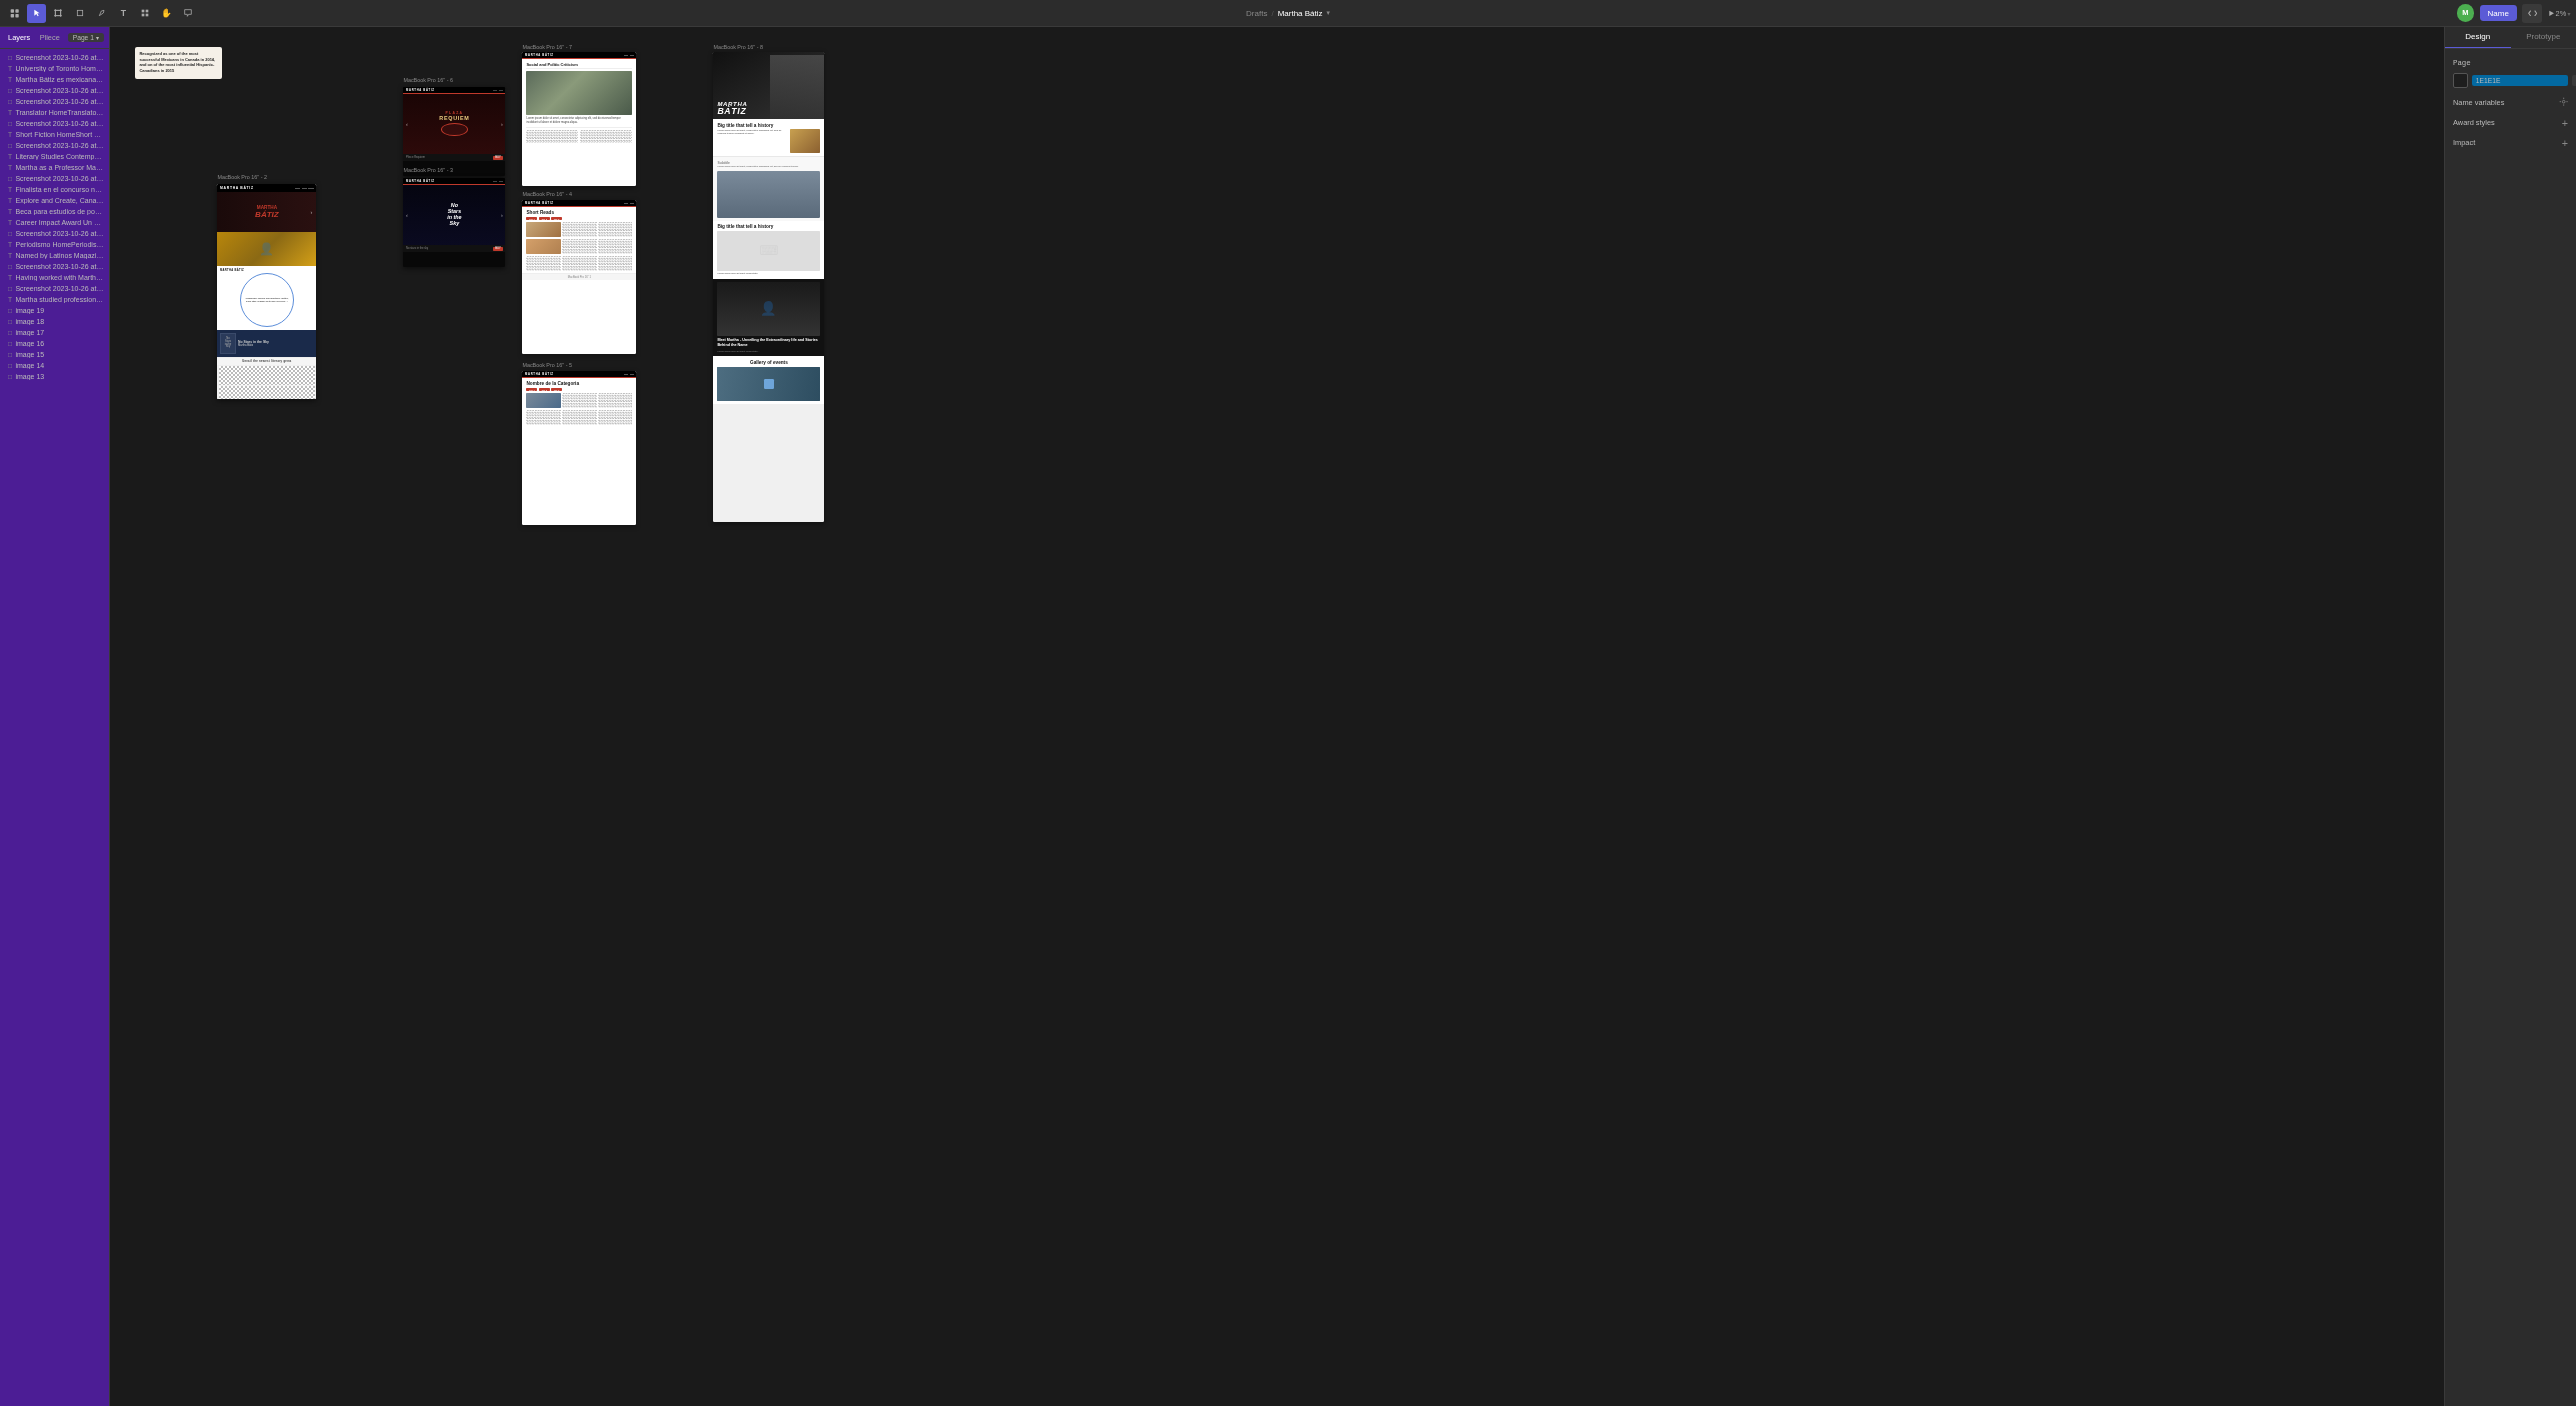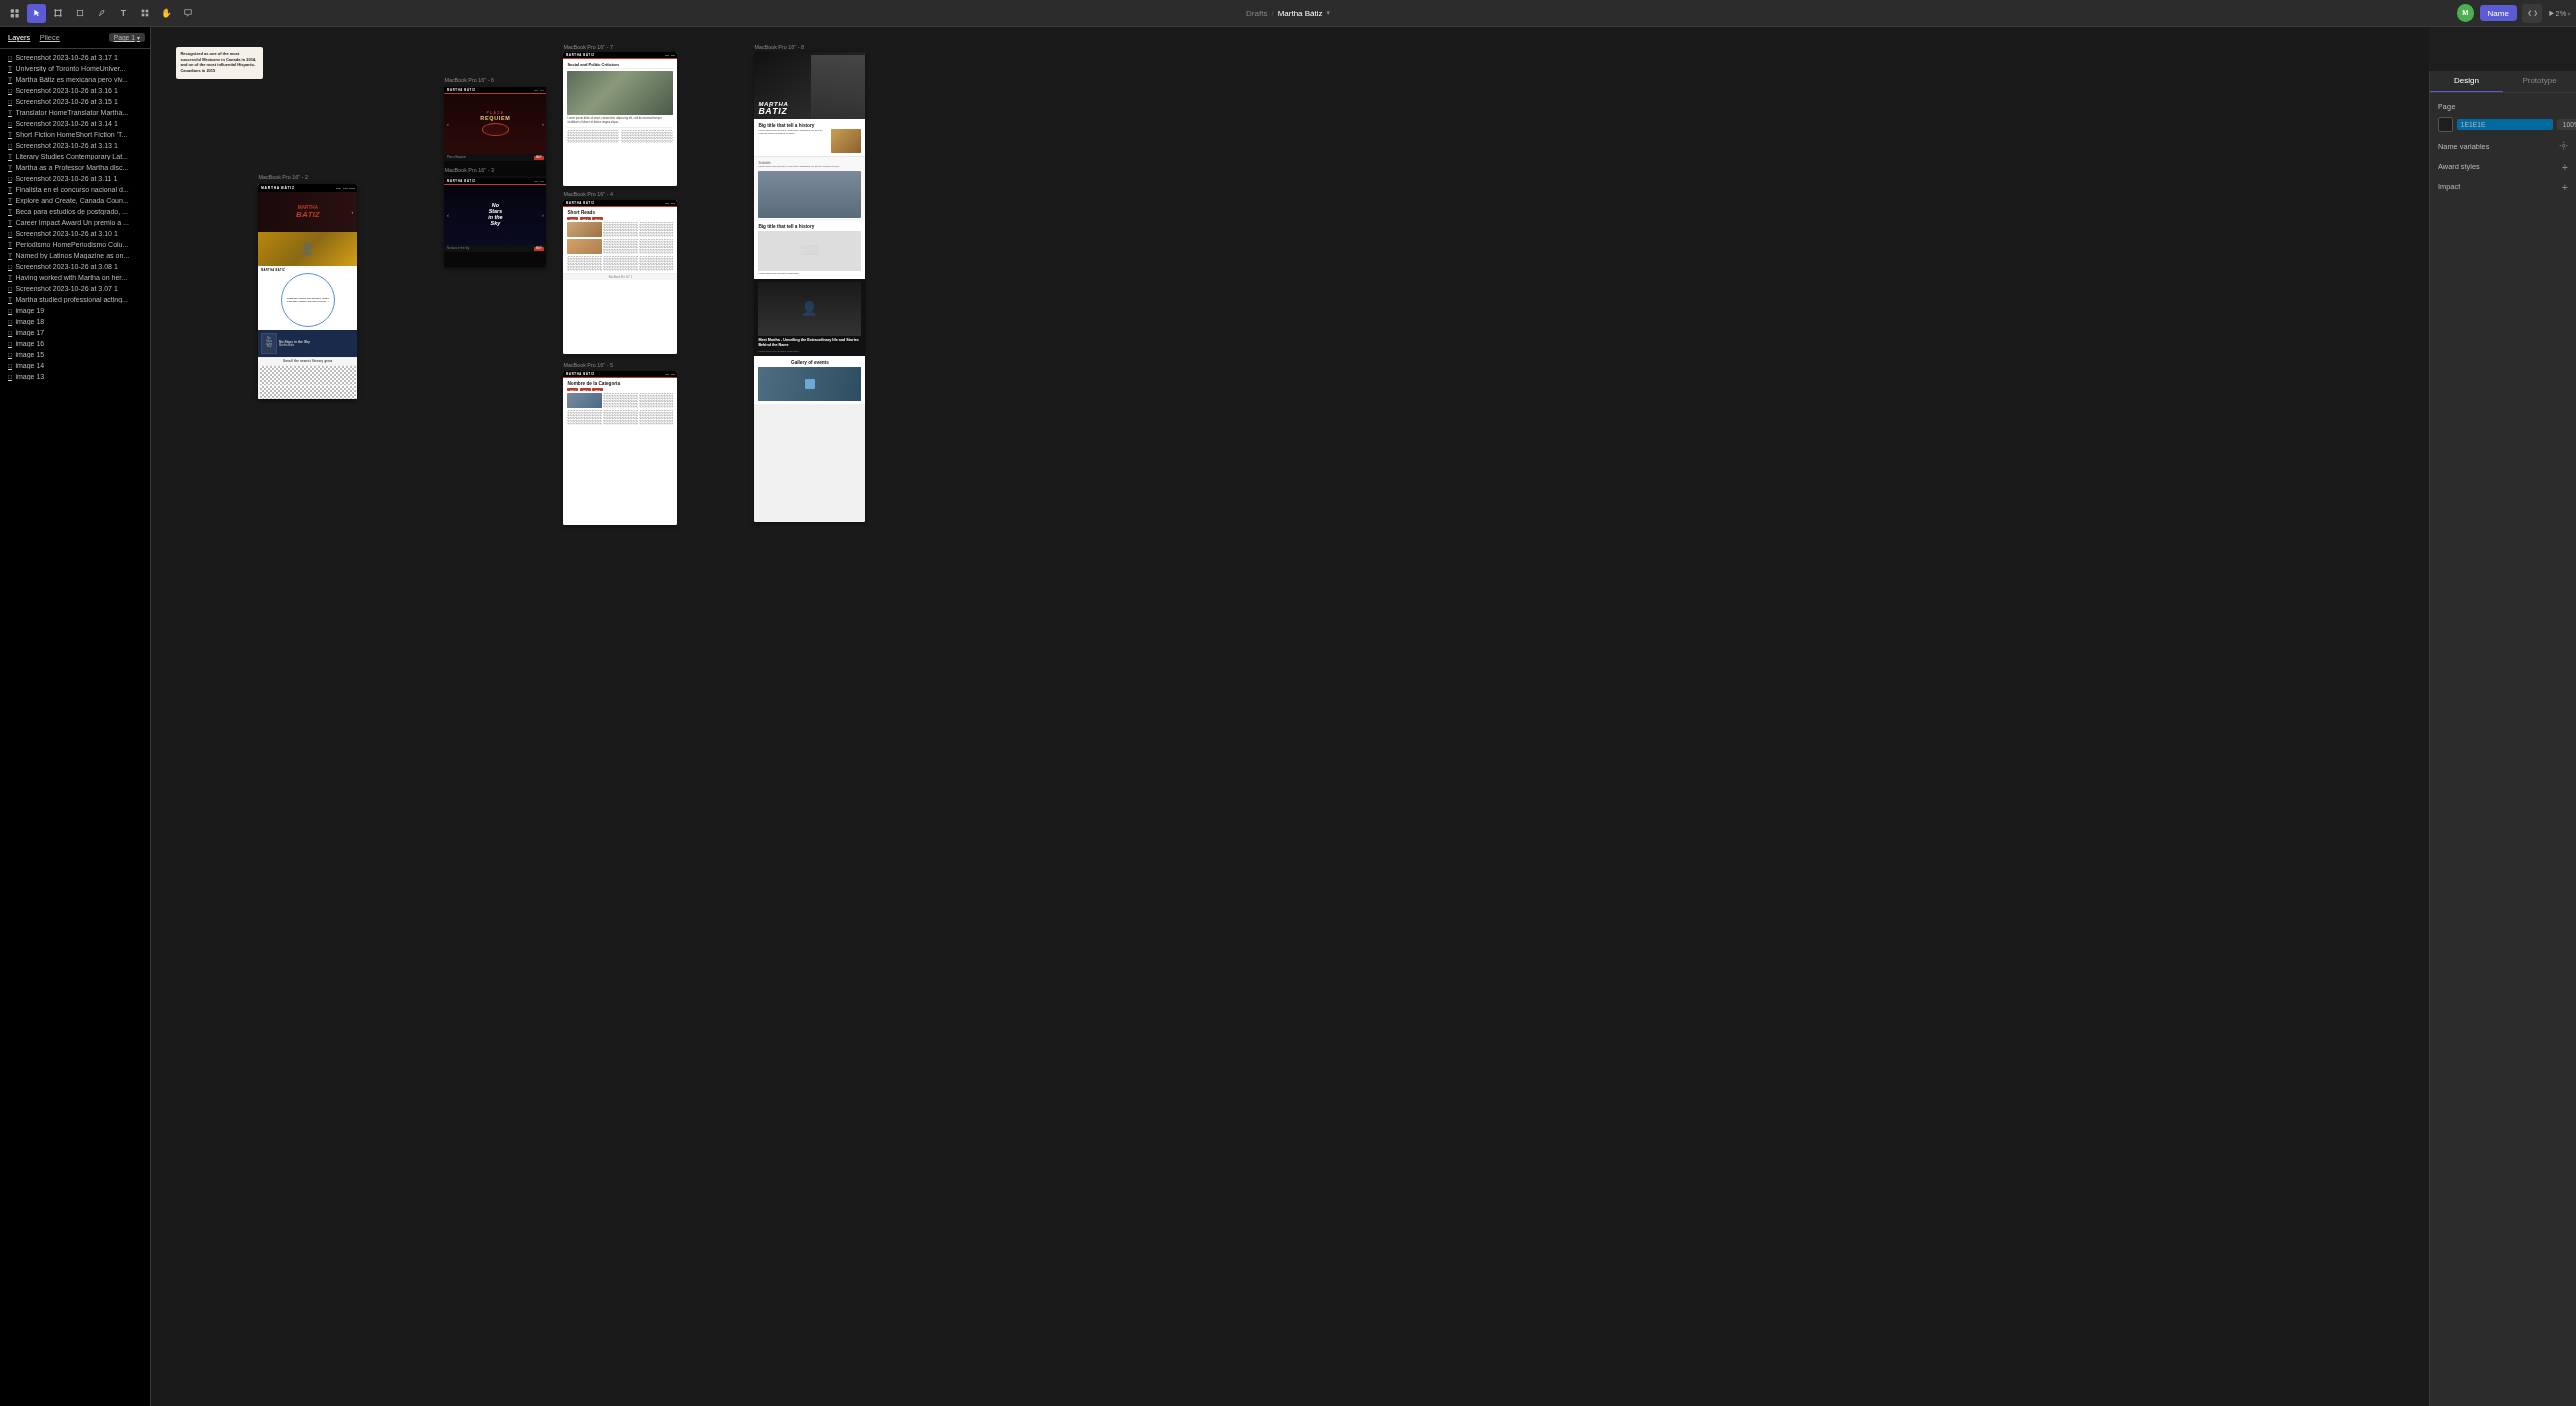--- a/index.html
+++ b/index.html
@@ -88,27 +88,26 @@
 
     
     .main {
       display: flex;
       flex: 1;
       overflow: hidden;
     }
 
     
     .left-panel {
-      width: 151px;
-      background: #000000;
+      width: 110px;
+      background: #4c1d95;
       border-right: 0.7px solid #3a3a3a;
       display: flex;
       flex-direction: column;
       flex-shrink: 0;
-      text-decoration: underline;
     }
     .panel-tabs {
       display: flex;
       align-items: center;
       padding: 4px 5.4px;
       gap: 4px;
       border-bottom: 0.7px solid #3a3a3a;
     }
     .panel-tab {
       font-size: 7.4px;
@@ -162,27 +161,26 @@
     }
     .canvas-inner {
       position: relative;
       width: 1006px;
       height: 671px;
       margin: 13.4px;
     }
 
     
     .right-panel {
-      width: 147px;
+      width: 132px;
       background: #2c2c2c;
       border-left: 0.7px solid #3a3a3a;
       display: flex;
       flex-direction: column;
       flex-shrink: 0;
-      margin-top: 44px;
     }
     .right-panel-tabs {
       display: flex;
       border-bottom: 0.7px solid #3a3a3a;
     }
     .right-panel-tab {
       flex: 1;
       text-align: center;
       padding: 5.4px 0;
       font-size: 8px;

